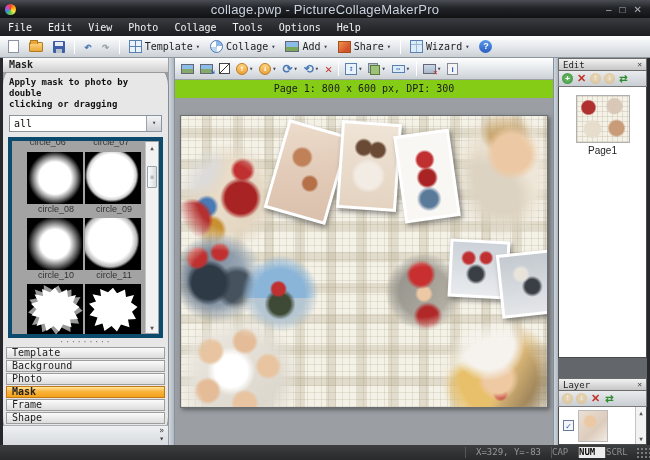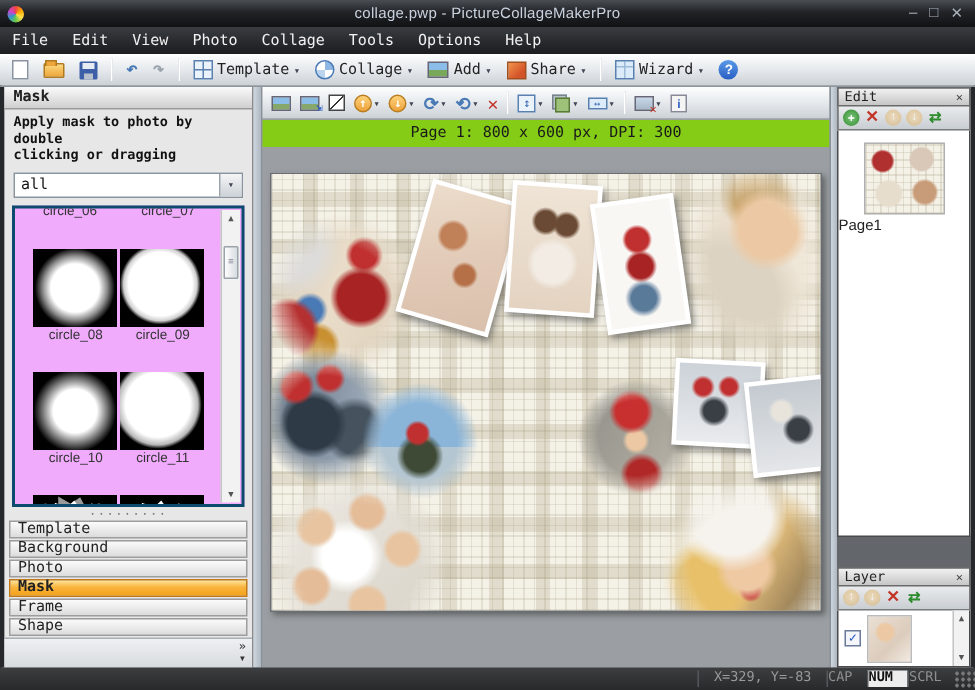--- a/index.html
+++ b/index.html
@@ -7,21 +7,21 @@
   .window { position:relative; width:650px; height:460px; background:#9b9fa3; overflow:hidden;
             box-shadow:inset 0 0 0 1px #0c0e10; }
 
   
   .titlebar { position:absolute; top:0; left:0; right:0; height:18px;
     background:linear-gradient(#4a4e54, #212327 45%, #101214);
     display:flex; align-items:center; color:#c9d2de; }
   .app-icon { width:11px; height:11px; margin-left:5px; border-radius:50%;
     background:conic-gradient(#e44, #fa0, #ffe14d, #6c4, #39c, #c4c, #e44); }
   .title-text { position:absolute; left:0; right:0; text-align:center;
-    font-family:"Liberation Sans", sans-serif; font-size:10px; letter-spacing:.2px; }
+    font-family:"Liberation Sans", sans-serif; font-size:13px; letter-spacing:.2px; }
   .winbtns { margin-left:auto; display:flex; gap:8px; padding-right:8px; z-index:2;
     font-size:10px; color:#aab2bc; font-family:"Liberation Sans", sans-serif; }
   .winbtns span { cursor:default; }
 
   
   .menubar { position:absolute; top:18px; left:0; right:0; height:18px;
     background:linear-gradient(#393c40, #232529 70%, #1b1d20);
     display:flex; align-items:center; color:#f2f2f2; font-size:10px; }
   .menubar span { padding:2px 8px; }
 
@@ -53,34 +53,34 @@
       linear-gradient(#9db9d8 0 0) 0 33%/100% 1px no-repeat, #dcebfa; }
   .icon-help { width:13px; height:13px; border-radius:50%; background:linear-gradient(#5a9ae8,#2a5ec4);
       color:#fff; font-size:9px; font-weight:bold; text-align:center; line-height:13px;
       font-family:"Liberation Sans", sans-serif; }
 
   
   .content { position:absolute; top:58px; bottom:15px; left:0; right:0; display:flex;
     border-left:3px solid #26282c; border-right:3px solid #26282c; }
 
   
-  .left-panel { width:166px; background:#e7e7e7; display:flex; flex-direction:column; border-right:1px solid #8a8a8a; }
+  .left-panel { width:166px; background:#e7e7e7; display:flex; flex-direction:column; border-right:1px solid #8a8a8a;border-radius:28px; }
   .panel-header { height:15px; background:linear-gradient(#fafafa,#cfcfcf); border-bottom:1px solid #9a9a9a;
     font-size:10px; font-weight:bold; color:#222; padding:1px 6px; }
   .hint { font-size:9px; font-weight:bold; color:#111; padding:4px 6px 2px 6px; line-height:11px; }
   .filter-row { display:flex; margin:3px 6px; height:17px; background:#fff; border:1px solid #8a949e; }
   .filter-value { flex:1; font-size:10px; padding:2px 4px; color:#111; }
   .filter-btn { width:15px; background:linear-gradient(#f4f5f6,#cdd2d7); border-left:1px solid #9aa2aa;
     font-size:7px; color:#445; text-align:center; line-height:15px; }
-  .mask-list { position:relative; margin:2px 5px 0 5px; height:205px; background:#f0abfc;
-    border:2px solid #0c4a6e; overflow:hidden; }
+  .mask-list { position:relative; margin:2px 5px 0 5px; height:205px; background:#a3a3a3;
+    border:4px solid #0c4a6e; overflow:hidden; }
   .mask-grid { padding:0 16px 0 4px; }
   .partial-row { height:8px; overflow:hidden; display:flex; justify-content:space-around; }
   .partial-row span { font-family:"Liberation Sans", sans-serif; font-size:9px; color:#333; margin-top:-4px; }
-  .mask-row { display:flex; justify-content:center; margin-top:19px; }
+  .mask-row { display:flex; justify-content:flex-end; margin-top:3px; }
   .mask-cell { width:58px; text-align:center; }
   .mask-thumb { width:56px; height:52px; background:#000; position:relative; overflow:hidden; }
   .mt-soft   { background:#000 radial-gradient(circle at 50% 50%, #fff 0 42%, rgba(255,255,255,.55) 56%, rgba(255,255,255,0) 70%); }
   .mt-sharp  { background:#000 radial-gradient(circle at 48% 45%, #fff 0 52%, #cfcfcf 60%, rgba(255,255,255,0) 66%); }
   .mt-soft2  { background:#000 radial-gradient(circle at 50% 50%, #fff 0 38%, rgba(255,255,255,.5) 55%, rgba(255,255,255,0) 72%); }
   .mt-sharp2 { background:#000 radial-gradient(circle at 45% 42%, #fff 0 50%, #b8b8b8 62%, rgba(255,255,255,0) 68%); }
   .jag { position:absolute; inset:3px; background:#fff;
     clip-path:polygon(50% 2%,58% 14%,74% 6%,76% 22%,92% 18%,86% 34%,99% 44%,88% 54%,96% 70%,80% 71%,83% 88%,66% 82%,58% 97%,47% 85%,33% 96%,29% 80%,13% 85%,19% 67%,3% 62%,13% 49%,2% 37%,16% 32%,9% 16%,26% 20%,24% 5%,40% 12%); }
   .jag-gray { background:#9a9a9a; transform:scale(1.12) rotate(8deg); }
   .mask-label { font-family:"Liberation Sans", sans-serif; font-size:9px; color:#333; line-height:11px; }
@@ -240,21 +240,21 @@
   .rp-content { flex:1; background:#fff; border:1px solid #4a4a4a; border-top:none; position:relative; }
   .page-thumb { width:54px; height:48px; margin:8px auto 2px auto; border:1px solid #b0b0b0;
     background:
       radial-gradient(circle at 22% 25%, #b03030 0 12%, transparent 15%),
       radial-gradient(circle at 72% 22%, #d9c8b8 0 14%, transparent 17%),
       radial-gradient(circle at 30% 72%, #e6ddcd 0 16%, transparent 20%),
       radial-gradient(circle at 76% 70%, #c89c78 0 14%, transparent 18%),
       repeating-linear-gradient(0deg, rgba(150,140,110,.2) 0 1px, transparent 1px 5px),
       repeating-linear-gradient(90deg, rgba(150,140,110,.2) 0 1px, transparent 1px 5px),
       #f4f1e7; }
-  .page-thumb-label { text-align:left; font-family:"Liberation Sans", sans-serif; font-size:10px; color:#222; }
+  .page-thumb-label { text-align:center; font-family:"Liberation Sans", sans-serif; font-size:10px; color:#222; }
   .layer-panel { margin-top:20px; }
   .layer-content { height:38px; background:#fff; border:1px solid #4a4a4a; border-top:none;
     display:flex; align-items:center; gap:4px; padding-left:4px; position:relative; }
   .chk { width:11px; height:11px; border:1px solid #6a7a9a; background:#f4f6fa; font-size:9px;
     line-height:10px; text-align:center; color:#2a5ec4; }
   .layer-thumb { width:30px; height:32px; border:1px solid #bbb;
     background:
       radial-gradient(circle at 40% 35%, #ecc9a4 0 20%, transparent 28%),
       linear-gradient(135deg,#eae0d4,#dcccbc 60%,#f2eae2); }
   .lscroll { position:absolute; top:0; right:0; bottom:0; width:11px; background:#f2f2f2; border-left:1px solid #c4c4c4; }

